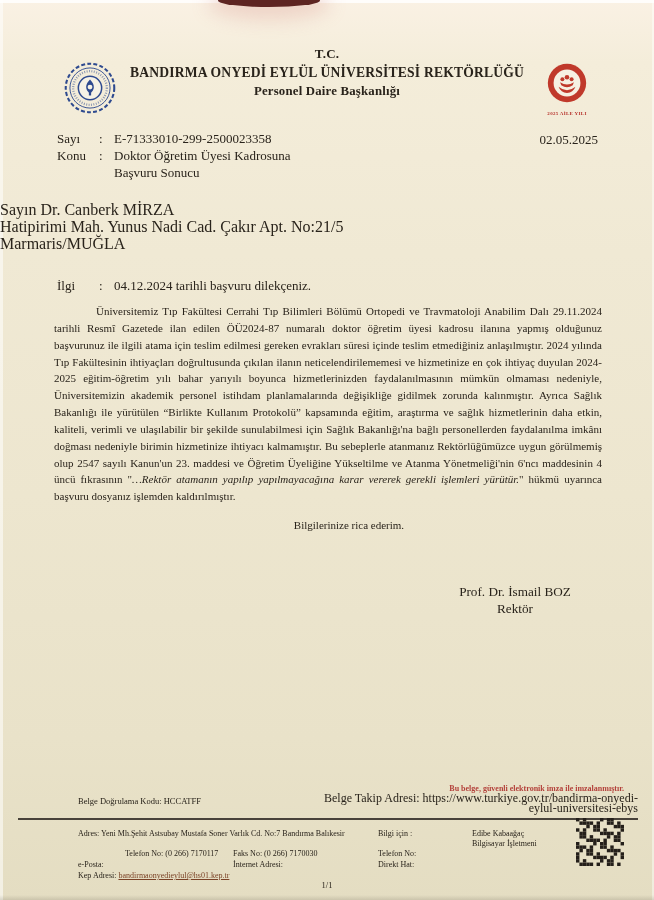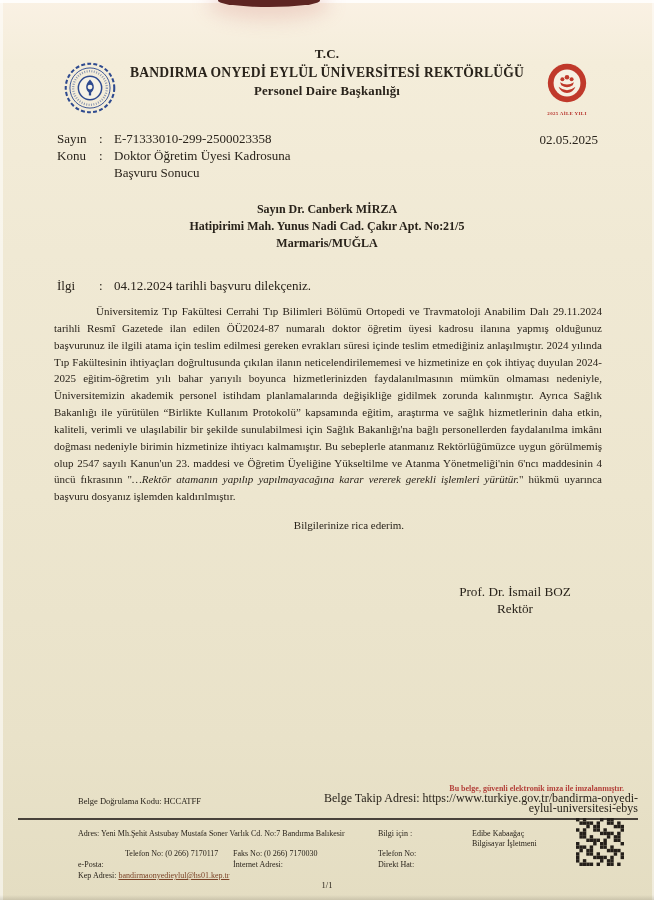--- a/index.html
+++ b/index.html
@@ -27,21 +27,21 @@
 
   
   .meta{position:absolute;top:131px;left:57px;font-size:13px;line-height:16.8px;}
   .meta-row{display:flex;}
   .meta-label{width:42px;}
   .meta-colon{width:15px;}
   .meta-line2{margin-left:57px;}
   .doc-date{position:absolute;top:132px;right:56px;font-size:13px;}
 
   
-  .recipient{position:absolute;top:201px;left:0;right:0;text-align:center;font-size:12px;line-height:17px;font-weight:bold;}
+  .recipient{position:absolute;top:201px;left:0;right:0;text-align:left;font-size:16px;line-height:17px;}
 
   
   .ref{position:absolute;top:278px;left:57px;font-size:13px;display:flex;}
   .ref .meta-label{width:42px;}
 
   
   .bodytext{position:absolute;top:303px;left:54px;width:548px;font-size:11px;line-height:16.85px;}
   .para{margin:0;text-align:justify;text-indent:42px;}
   .para i{font-style:italic;}
   .closing{margin:12px;text-indent:42px;text-align:center;}
@@ -107,21 +107,21 @@
 </div>
 
 <div class="header">
   <div class="tc">T.C.</div>
   <div class="univ">BANDIRMA ONYEDİ EYLÜL ÜNİVERSİTESİ REKTÖRLÜĞÜ</div>
   <div class="dept">Personel Daire Başkanlığı</div>
 </div>
 
 <div class="meta">
   <div class="meta-row">
-    <span class="meta-label">Sayın</span>
+    <span class="meta-label">Sayı</span>
     <span class="meta-colon">:</span>
     <span>E-71333010-299-2500023358</span>
   </div>
   <div class="meta-row">
     <span class="meta-label">Konu</span>
     <span class="meta-colon">:</span>
     <span>Doktor Öğretim Üyesi Kadrosuna</span>
   </div>
   <div class="meta-line2">Başvuru Sonucu</div>
 </div>

